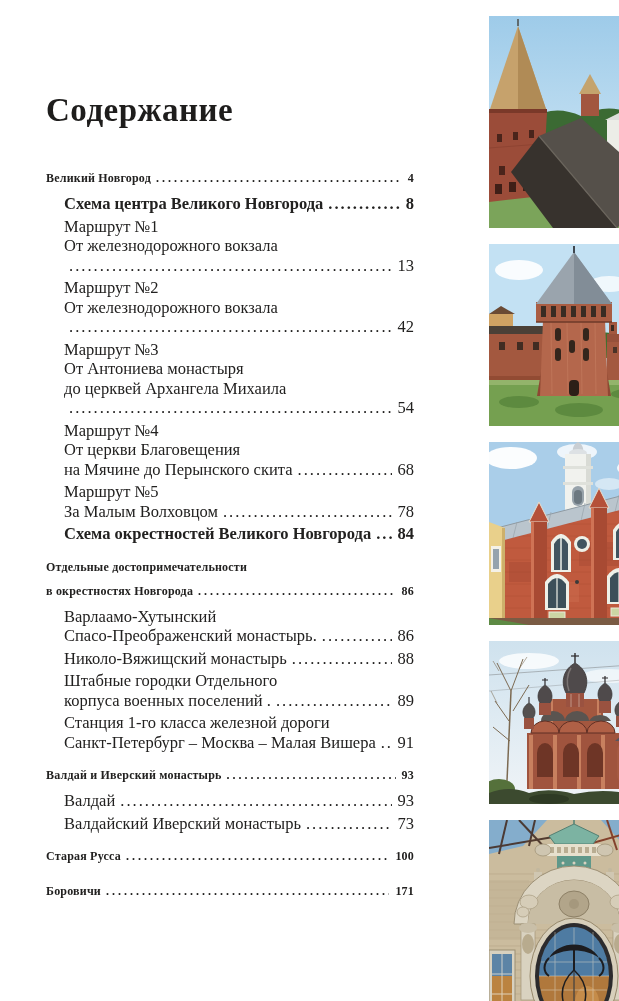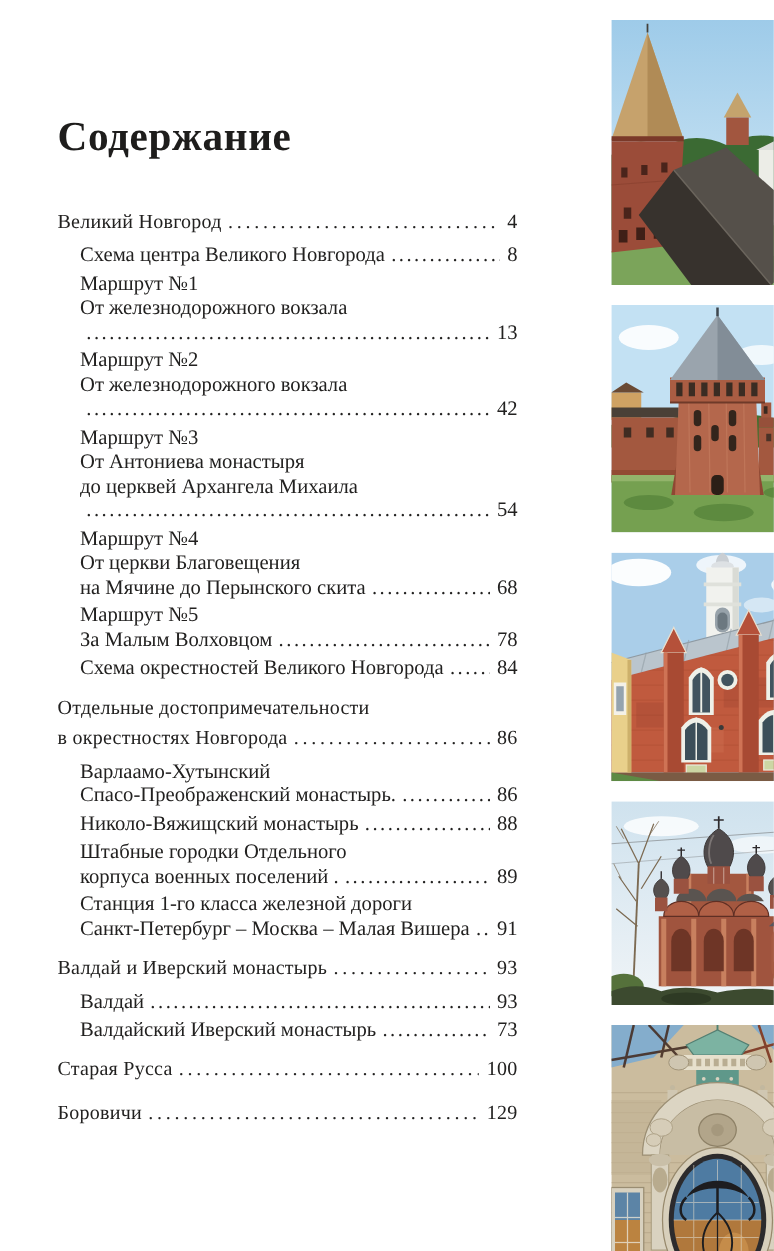--- a/index.html
+++ b/index.html
@@ -8,23 +8,23 @@
     background:#ffffff;color:#222120;
     font-family:"Liberation Serif","DejaVu Serif",serif;
   }
   .toc-column{position:absolute;left:46px;top:0;width:368px;}
   .page-title{
     margin:90px 0 0 0;font-size:33px;line-height:40px;font-weight:700;
     letter-spacing:.5px;color:#1e1d1c;
   }
   #toc{margin-top:36px;}
   .entry{margin:0 0 3px 0;}
-  .entry.h1{font-size:16px;line-height:24px;font-weight:400;margin:11px 0 4px 0;letter-spacing:.2px;}
+  .entry.h1{font-size:12px;line-height:24px;font-weight:700;margin:11px 0 4px 0;letter-spacing:.2px;}
   .entry.sub,.entry.sub-bold{font-size:16.5px;line-height:19.5px;padding-left:18px;}
-  .entry.sub-bold{font-weight:400;text-align:right;}
+  .entry.sub-bold{font-weight:700;text-align:right;}
   .row{display:flex;align-items:baseline;}
   .txt{white-space:nowrap;}
   .leader{flex:1 1 auto;overflow:hidden;white-space:nowrap;margin-left:5px;letter-spacing:2px;}
   .entry.h1 .leader{letter-spacing:3px;}
   .pg{margin-left:6px;white-space:nowrap;}
   .photo-column{position:absolute;left:449px;top:0;width:170px;}
   .photo{width:170px;overflow:hidden;line-height:0;}
   .photo svg{display:block;width:170px;height:100%;}
   .p1{height:212px;margin-bottom:4px;}
   .p2{height:182px;margin-bottom:4px;}
@@ -193,21 +193,21 @@
         <div class="row">
           <span class="txt">Старая Русса</span>
           <span class="leader">................................................................................</span>
           <span class="pg">100</span>
         </div>
       </div>
       <div class="entry h1">
         <div class="row">
           <span class="txt">Боровичи</span>
           <span class="leader">................................................................................</span>
-          <span class="pg">129</span>
+          <span class="pg">171</span>
         </div>
       </div>
     </div>
 </main>
 
 <aside class="photo-column">
 
   <figure class="photo p1">
     <svg viewBox="0 0 170 212" preserveAspectRatio="none">
       <defs>

